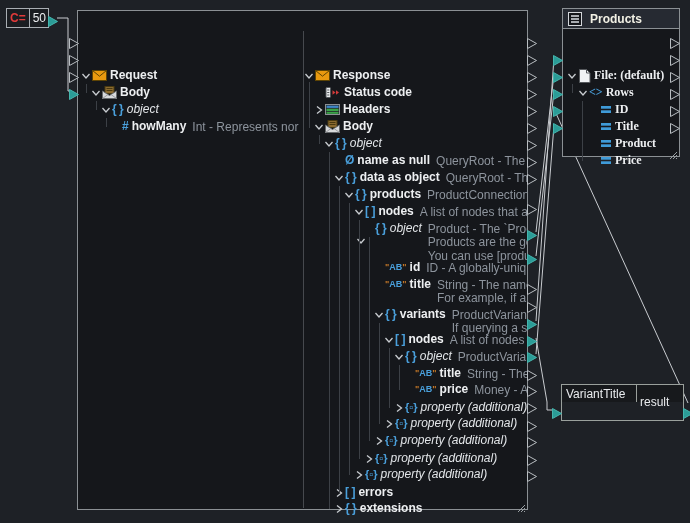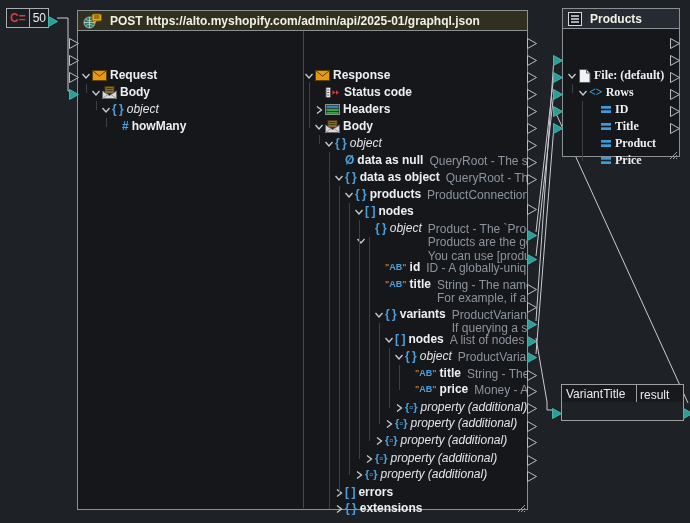--- a/index.html
+++ b/index.html
@@ -27,21 +27,21 @@
   #constant{position:absolute;left:6px;top:8px;width:43px;height:20px;background:#1a1d21;
     border:1px solid #a9aeb3;box-sizing:border-box;display:flex;align-items:center;}
   #constant .clabel{color:#e23a3a;font-weight:bold;font-size:12px;padding:0 3px;border-right:1px solid #a9aeb3;height:100%;display:flex;align-items:center;}
   #constant .cvalue{color:#eceef0;font-size:12px;padding:0 3px;}
   
   #value-map{position:absolute;left:561px;top:384px;width:123px;height:37px;border:1px solid #9aa09c;box-sizing:border-box;}
   #vm-header{height:18px;background:#6e7d71;display:flex;align-items:center;gap:4px;padding:0 4px;
     font-size:12px;font-weight:bold;color:#0d100d;border-bottom:1px solid #9aa09c;}
   #vm-body{display:flex;height:17px;background:#17191c;color:#e9ebee;font-size:12px;}
   #vm-in{flex:1;padding:0 4px;border-right:1px solid #9aa09c;display:flex;align-items:center;}
-  #vm-out{width:40px;padding:17px 3px;display:flex;align-items:flex-end;}
+  #vm-out{width:40px;padding:17px 3px;display:flex;align-items:center;}
 </style>
 </head>
 <body>
 
 <div id="canvas">
 
   <div id="constant">
     <span class="clabel">C=</span>
     <span class="cvalue">50</span>
   </div>
@@ -50,33 +50,20 @@
       <polyline points="57,18 68,18 68,91 69,91" fill="none" stroke="#c9ccd0" stroke-width="1"></polyline>
       <polyline points="536,321 554,57" fill="none" stroke="#c9ccd0" stroke-width="1"></polyline>
       <polyline points="536,232 554,74" fill="none" stroke="#c9ccd0" stroke-width="1"></polyline>
       <polyline points="536,256 554,91" fill="none" stroke="#c9ccd0" stroke-width="1"></polyline>
       <polyline points="536,354 554,125" fill="none" stroke="#c9ccd0" stroke-width="1"></polyline>
       <polyline points="536,338 547,402 547,410 552,410" fill="none" stroke="#c9ccd0" stroke-width="1"></polyline>
       <polyline points="688,403 554,109" fill="none" stroke="#c9ccd0" stroke-width="1"></polyline>
     </svg>
 
   <div class="component" id="post-comp" style="left:77px;top:10px;width:451px;height:500px;">
-    <div class="comp-header" style="background:#302f20;">
-      <span class="nodeicon" id="post-hicon">
-          <svg width="19" height="16">
-            <circle cx="6.5" cy="9.5" r="5.5" fill="#2e7a4e" stroke="#9ab8cc"></circle>
-            <path d="M1,9.5 h11 M6.5,4 v11 M2.6,6 c2.4,2.2 5.4,2.2 7.8,0 M2.6,13 c2.4,-2.2 5.4,-2.2 7.8,0" stroke="#bcd4e2" fill="none" stroke-width="0.8"></path>
-            <rect x="9" y="1" width="9.5" height="7" rx="1.5" fill="#e8a81c" stroke="#7a5a00"></rect>
-            <line x1="11" y1="3" x2="16.5" y2="3" stroke="#5a4200"></line>
-            <line x1="11" y1="5" x2="16.5" y2="5" stroke="#5a4200"></line>
-            <path d="M10.5,8 l0,3.2 l3.2,-3.2 z" fill="#e8a81c"></path>
-          </svg>
-        </span>
-      <span>POST https://alto.myshopify.com/admin/api/2025-01/graphql.json</span>
-    </div>
     <div style="position:absolute;left:225px;top:20px;bottom:1px;width:1px;background:#46494e;"></div>
     <div class="grip" style="right:1px;bottom:1px;" id="grip-post"><svg width="9" height="9">
           <path d="M8,1 L1,8 M8,4 L4,8 M8,7 L7,8" stroke="#9aa0a4" fill="none"></path>
         </svg></div>
   </div>
 
   <div class="pane" id="req-pane" style="left:78px;top:30px;width:224px;height:479px;">
       <div class="tree-row" style="left: 3px; top: 1px;">
         <span class="chev">
           <svg width="10" height="10">
@@ -118,20 +105,21 @@
           <span class="ti">{ }</span>
         </span>
         <span class="name italic">object</span>
       </div>
       <div class="tree-row" style="left: 33px; top: 52px;">
         <span class="chev"></span>
         <span class="nodeicon">
           <span class="ti">#</span>
         </span>
         <span class="name">howMany</span>
+        <span class="ann">Int - Represents nor</span>
       </div>
       <div class="guide" style="left: 8px; top: 18px; height: 9px;"></div>
       <div class="guide" style="left: 18px; top: 35px; height: 9px;"></div>
       <div class="guide" style="left: 28px; top: 52px; height: 9px;"></div>
     </div>
   <div class="pane" id="resp-pane" style="left:303px;top:30px;width:224px;height:479px;">
       <div class="tree-row" style="left: 1px; top: 1px;">
         <span class="chev">
           <svg width="10" height="10">
             <polyline points="1.5,3 5,7 8.5,3" fill="none" stroke="#c8ccd0" stroke-width="1.3"></polyline>
@@ -201,21 +189,21 @@
         <span class="nodeicon">
           <span class="ti">{ }</span>
         </span>
         <span class="name italic">object</span>
       </div>
       <div class="tree-row" style="left: 31px; top: 86px;">
         <span class="chev"></span>
         <span class="nodeicon">
           <span class="ti">Ø</span>
         </span>
-        <span class="name">data as null</span>
+        <span class="name">name as null</span>
         <span class="ann">QueryRoot - The sc</span>
       </div>
       <div class="tree-row" style="left: 31px; top: 103px;">
         <span class="chev">
           <svg width="10" height="10">
             <polyline points="1.5,3 5,7 8.5,3" fill="none" stroke="#c8ccd0" stroke-width="1.3"></polyline>
           </svg>
         </span>
         <span class="nodeicon">
           <span class="ti">{ }</span>
@@ -238,20 +226,21 @@
       <div class="tree-row" style="left: 51px; top: 137px;">
         <span class="chev">
           <svg width="10" height="10">
             <polyline points="1.5,3 5,7 8.5,3" fill="none" stroke="#c8ccd0" stroke-width="1.3"></polyline>
           </svg>
         </span>
         <span class="nodeicon">
           <span class="ti">[ ]</span>
         </span>
         <span class="name">nodes</span>
+        <span class="ann">A list of nodes that a</span>
       </div>
       <div class="tree-row" style="left: 61px; top: 154px;">
         <span class="chev"></span>
         <span class="nodeicon">
           <span class="ti">{ }</span>
         </span>
         <span class="name italic">object</span>
         <span class="ann">Product - The `Prod
 Products are the go
 You can use [produ</span>

